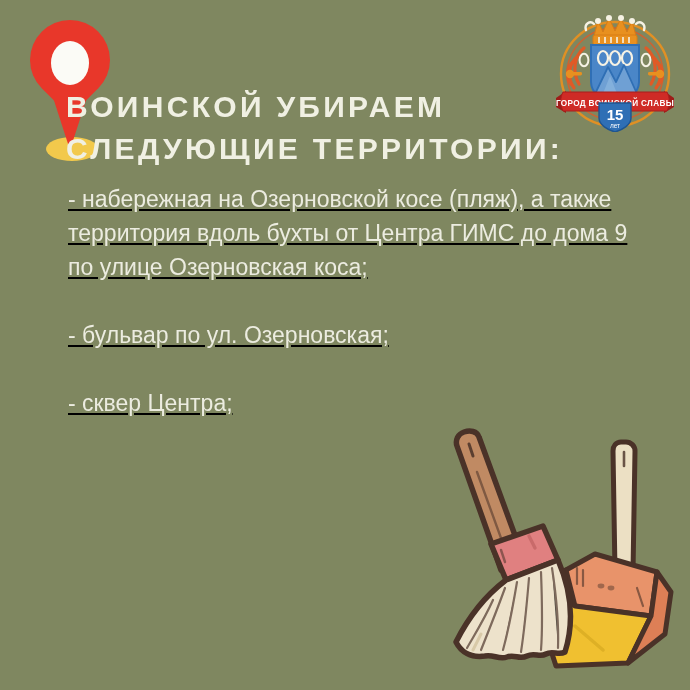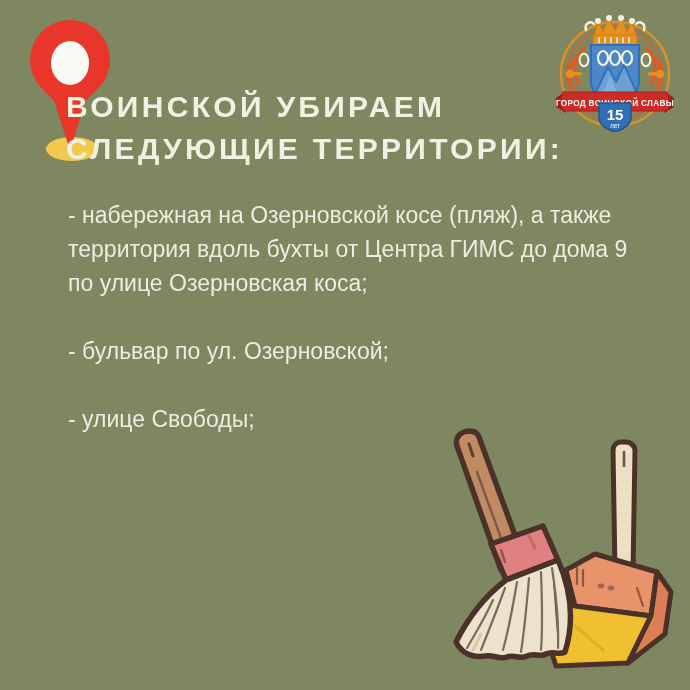--- a/index.html
+++ b/index.html
@@ -66,23 +66,24 @@
     font-weight:bold;
     letter-spacing:3.3px;
     line-height:42px;
     white-space:nowrap;
     font-family:"Liberation Sans", sans-serif;
   }
 
   
   #body-list {
     position:absolute;
-    left:68px; top:198px;
+    left:68px; top:182px;
     width:570px;
     z-index:4;
+    text-decoration:underline;
   }
   .para {
     color:#ecece0;
     font-size:23px;
     line-height:34px;
     margin-bottom:34px;
     font-family:"Liberation Sans", sans-serif;
   }
   .para:last-child { margin-bottom:0; }
 
@@ -190,22 +191,22 @@
     </svg>
   </div>
 
   <div id="heading">
     <div class="head-line">ВОИНСКОЙ УБИРАЕМ</div>
     <div class="head-line">СЛЕДУЮЩИЕ ТЕРРИТОРИИ:</div>
   </div>
 
   <div id="body-list">
     <div class="para">- набережная на Озерновской косе (пляж), а также территория вдоль бухты от Центра ГИМС до дома 9 по улице Озерновская коса;</div>
-    <div class="para">- бульвар по ул. Озерновской;</div>
-    <div class="para">- улице Свободы;</div>
+    <div class="para">- бульвар по ул. Озерновская;</div>
+    <div class="para">- сквер Центра;</div>
   </div>
 
   <div id="tools">
     <svg width="265" height="270" viewBox="0 0 265 270">
 
       <g>
 
         <path d="M196 22 C191 22 188 26 188 31 L190 152 L208 152 L210 31 C210 26 206 22 201 22 Z" fill="#ece0c4" stroke="#4a3228" stroke-width="5" stroke-linejoin="round"></path>
         <path d="M199 32 L199 46" stroke="#4a3228" stroke-width="2.6" stroke-linecap="round" opacity="0.8"></path>
 

